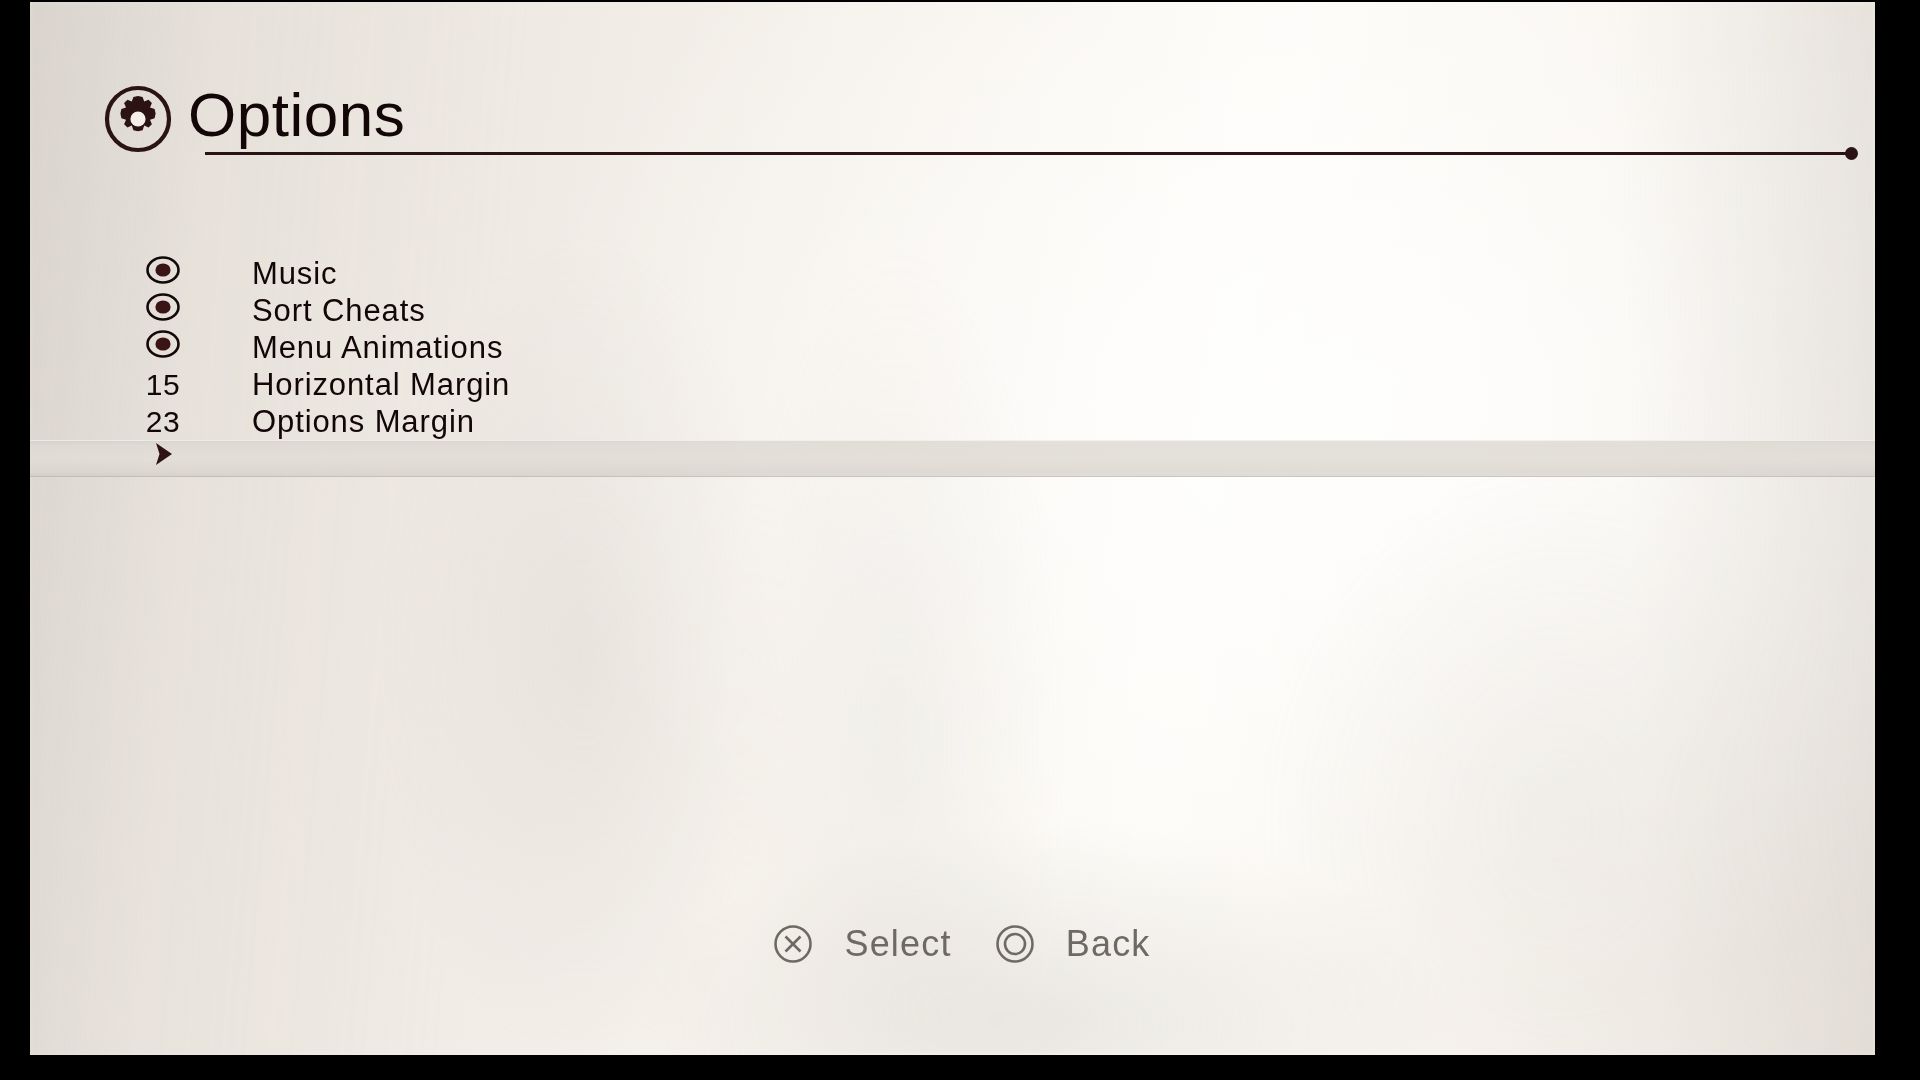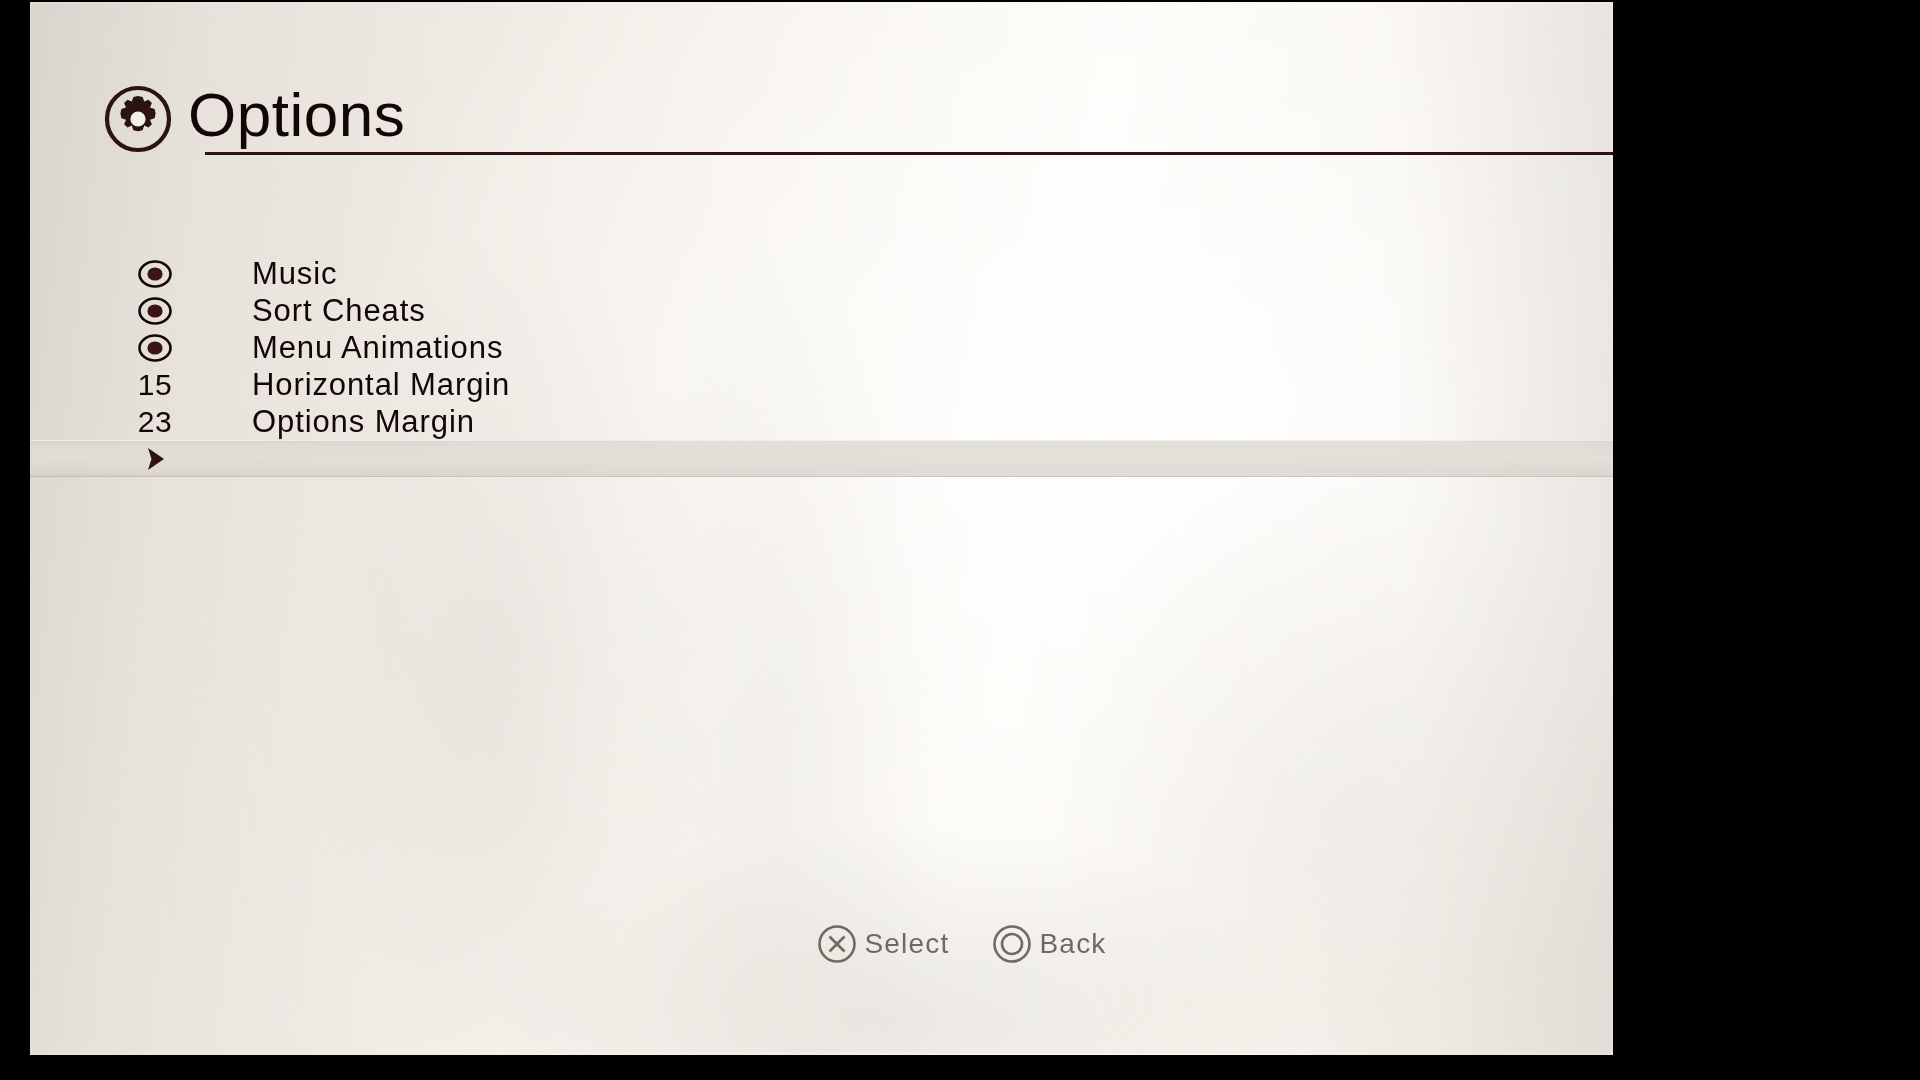--- a/index.html
+++ b/index.html
@@ -13,21 +13,21 @@
   
   #screen {
     position:absolute;
     left:0; top:0;
     width:1920px; height:1080px;
     background:#000000;
   }
   #stage {
     position:absolute;
     left:30px; top:2px;
-    width:1583px; height:1053px;
+    width:1845px; height:1053px;
     overflow:hidden;
     background:
       radial-gradient(ellipse 1200px 900px at 72% 38%, rgba(255,255,255,0.85) 0%, rgba(255,255,255,0.0) 70%),
       linear-gradient(100deg, #e5e0d9 0%, #ece7e0 18%, #f6f2ec 42%, #fdfbf7 62%, #f7f3ed 82%, #eae5de 100%);
   }
   
   #bg-texture {
     position:absolute; inset:0;
     background:
       linear-gradient(95deg, rgba(190,185,178,0.30) 0%, rgba(210,205,198,0.10) 10%, rgba(255,255,255,0) 26%),
@@ -100,25 +100,25 @@
     box-shadow: inset 0 1px 0 rgba(255,255,255,0.55), inset 0 -1px 0 rgba(160,155,148,0.35);
   }
   .menu-row.selected::before {
     content:"";
     position:absolute;
     left:22px; right:33px; top:0; bottom:0;
     pointer-events:none;
   }
   .row-value {
     position:absolute;
-    left:75px;
+    left:83px;
     width:100px;
     text-align:center;
     display:flex;
-    align-items:center;
+    align-items:flex-start;
     justify-content:center;
     height:37px;
   }
   .row-label {
     position:absolute;
     left:222px;
     font-family:"Liberation Sans", sans-serif;
     font-size:31px;
     font-weight:400;
     letter-spacing:0.9px;
@@ -146,25 +146,26 @@
     align-items:center;
     gap:42px;
   }
   .hint {
     display:flex;
     align-items:center;
     gap:6px;
   }
   .hint-label {
     font-family:"Liberation Sans", sans-serif;
-    font-size:28px;
+    font-size:36px;
     font-weight:300;
     letter-spacing:1.2px;
     color:#6e6a63;
     line-height:44px;
+    margin-left:24px;
   }
   .hint-glyph svg { display:block; }
 </style>
 </head>
 <body>
 
 <div id="screen">
   <div id="stage">
     <div id="bg-texture"></div>
 

